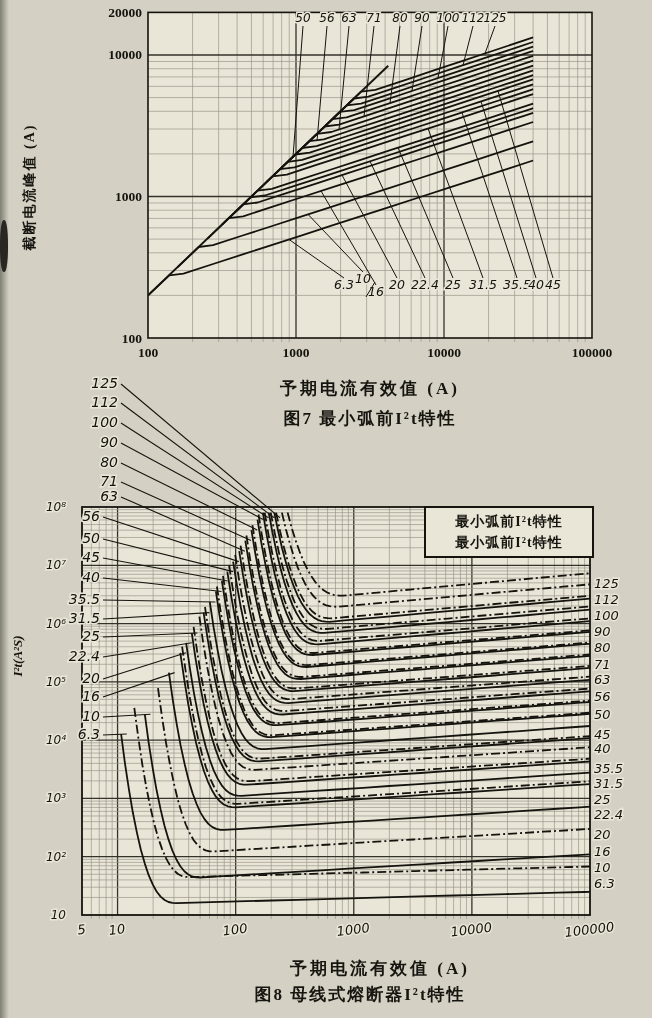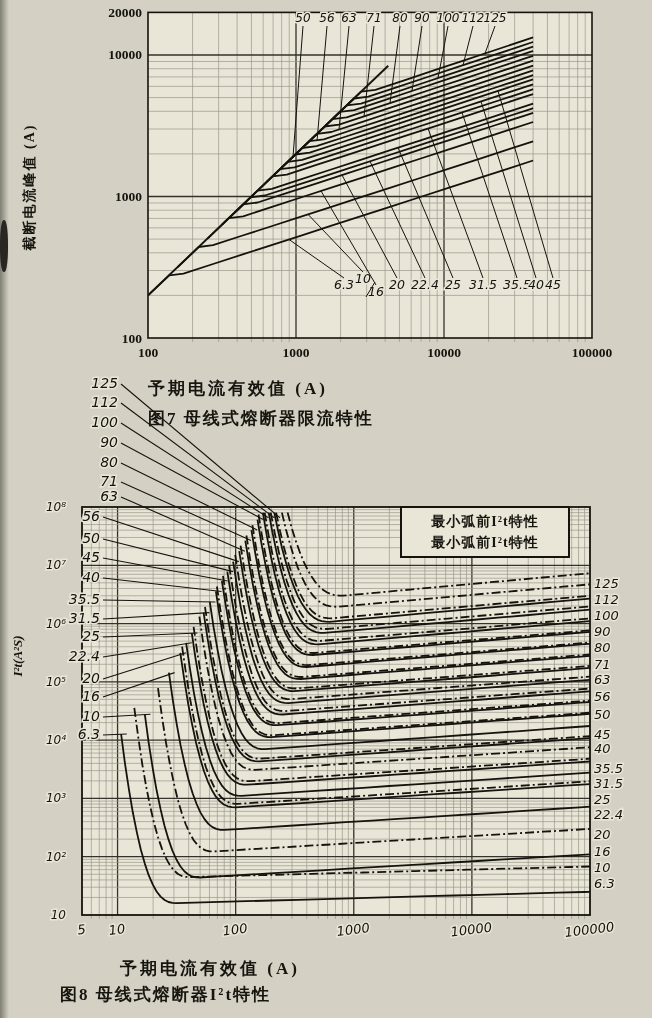--- a/index.html
+++ b/index.html
@@ -1,28 +1,28 @@
 <!DOCTYPE html>
 <html><head>
 <meta charset="utf-8">
 <style>
   html,body{margin:0;padding:0;background:#8f8c82;}
   .page{position:relative;width:652px;height:1018px;background:#d4d1c4;overflow:hidden;
         font-family:"Liberation Serif",serif;color:#17150f;}
   .page svg{position:absolute;left:0;top:0;}
-  .cap{position:absolute;text-align:left;font-weight:bold;color:#17150f;}
+  .cap{position:absolute;text-align:center;font-weight:bold;color:#17150f;}
   .xcap7{top:377px;left:148px;width:444px;font-size:17px;letter-spacing:3px;}
   .cap7{top:407px;left:148px;width:444px;font-size:17px;letter-spacing:2px;}
   .xcap8{top:957px;left:120px;width:520px;font-size:17px;letter-spacing:3px;}
   .cap8{top:983px;left:60px;width:600px;font-size:17px;letter-spacing:2px;}
   .ylab7{position:absolute;top:178px;left:-55px;width:170px;text-align:center;
          font-size:14px;font-weight:bold;letter-spacing:2px;transform:rotate(-90deg);}
   .ylab8{position:absolute;top:648px;left:-30px;width:96px;text-align:center;
          font-size:13px;font-style:italic;font-weight:bold;transform:rotate(-90deg);}
-  .legend{position:absolute;left:400px;top:506px;width:166px;background:#e9e6d8;
+  .legend{position:absolute;left:424px;top:506px;width:166px;background:#e9e6d8;
           border:2px solid #15130e;padding:3px 0;}
   .legend div{font-size:14px;font-weight:bold;line-height:21px;text-align:center;letter-spacing:1px;}
   .scan-band{position:absolute;left:0;top:0;width:9px;height:100%;
              background:linear-gradient(90deg,rgba(45,42,35,.5),rgba(45,42,35,0));}
   .scan-blob{position:absolute;left:0;top:220px;width:8px;height:52px;background:#2a2722;border-radius:45%;}
   text.hw{font-family:"DejaVu Sans",sans-serif;font-style:italic;fill:#15130e;
           paint-order:stroke;stroke:#e9e6d8;stroke-width:3px;}
   text.pr{font-family:"Liberation Serif",serif;font-weight:bold;fill:#15130e;}
 </style>
 </head>
@@ -371,21 +371,21 @@
         <text x="471.88875676009405" y="934" text-anchor="middle" font-size="13" class="hw" transform="rotate(-7 471.88875676009405 934)">10000</text>
         <text x="590" y="934" text-anchor="middle" font-size="13" class="hw" transform="rotate(-7 590 934)">100000</text>
       </g>
       <clipPath id="cp2">
         <rect x="82" y="507" width="508" height="408"></rect>
       </clipPath>
     </svg>
 
   <div class="ylab7">截断电流峰值 (A)</div>
   <div class="cap xcap7">予期电流有效值 (A)</div>
-  <div class="cap cap7">图7  母线式熔断器限流特性</div>
+  <div class="cap cap7">图7  最小弧前I²t特性</div>
 
   <div class="legend">
     <div>最小弧前I²t特性</div>
     <div>最小弧前I²t特性</div>
   </div>
 
   <div class="ylab8">I²t(A²S)</div>
   <div class="cap xcap8">予期电流有效值 (A)</div>
   <div class="cap cap8">图8  母线式熔断器I²t特性</div>
 

